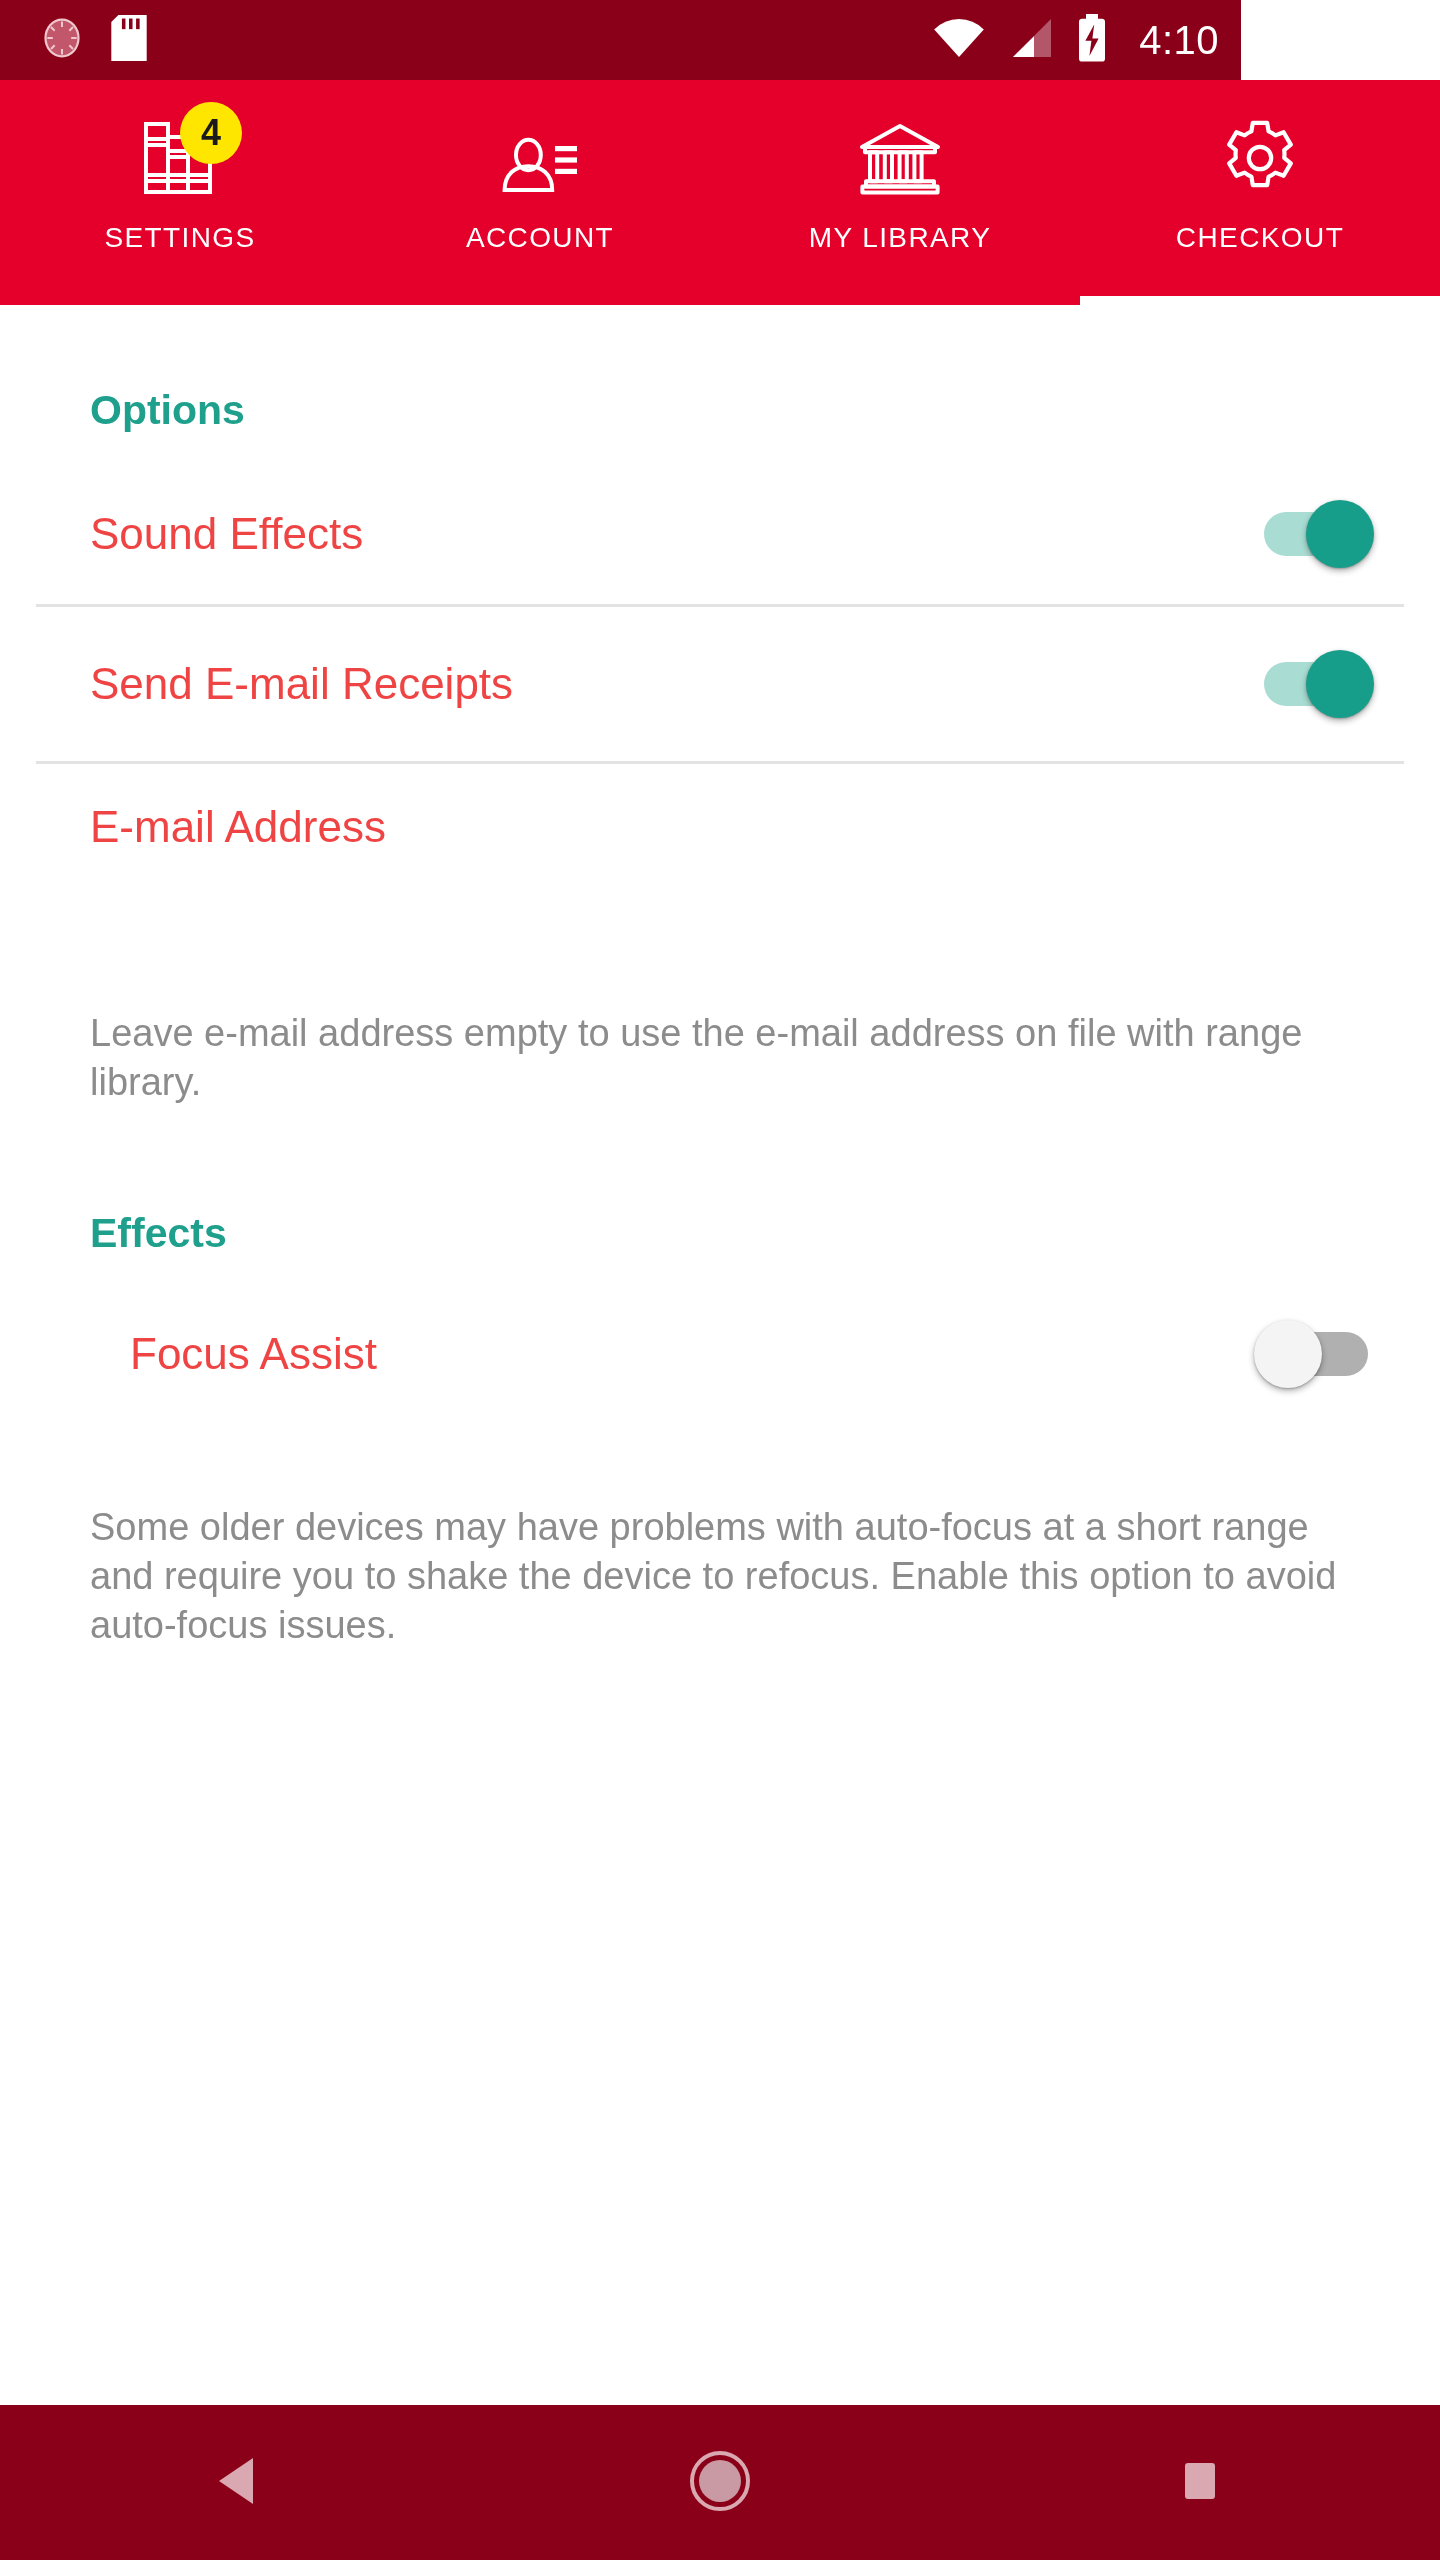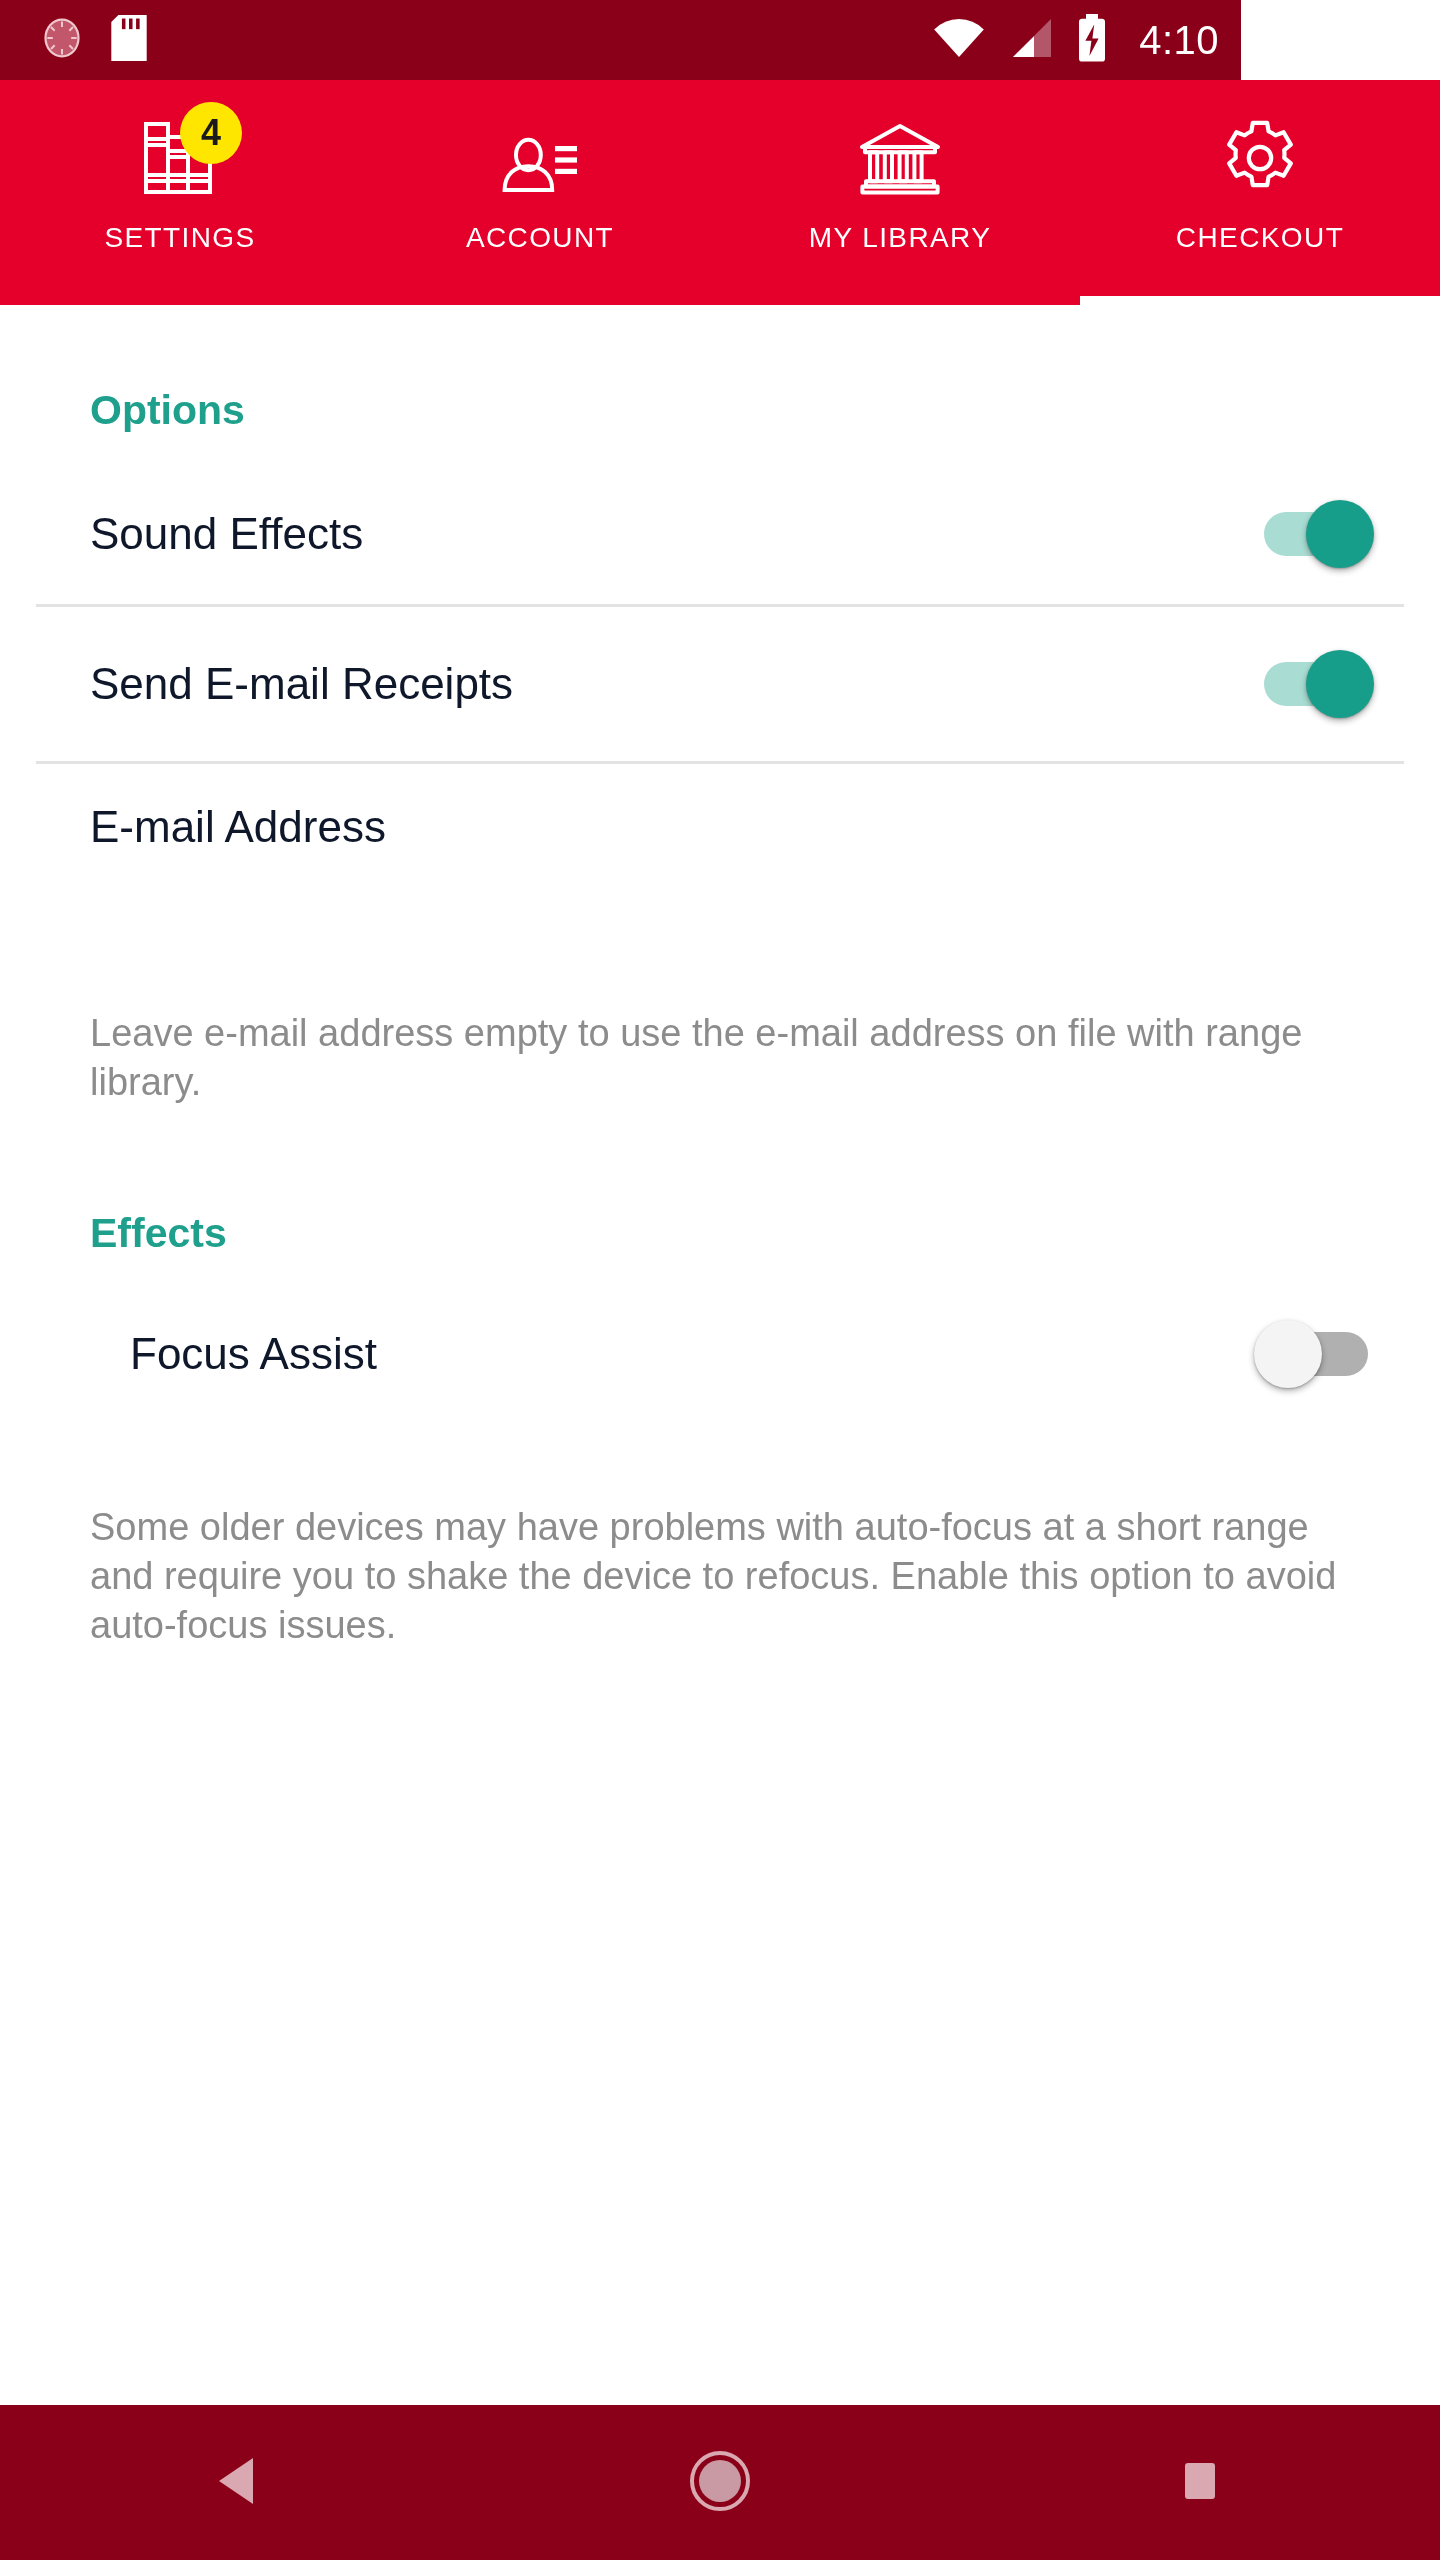--- a/index.html
+++ b/index.html
@@ -64,21 +64,21 @@
     background:#ffffff;
   }
   .section-header{
     color:#1fa08c; font-size:41px; font-weight:bold;
     padding-left:90px;
   }
   .row{
     display:flex; align-items:center; justify-content:space-between;
     padding:0 66px 0 90px;
   }
-  .row-title{ color:#0f172a; font-size:44px; }
+  .row-title{ color:#ef4444; font-size:44px; }
   .divider{
     height:3px; background:#e3e3e3; margin:0 36px;
   }
   .helper{
     color:#8c8c8c; font-size:38px; line-height:1.28;
     padding:0 66px 0 90px;
   }
   .email-input{
     padding:0 66px 0 90px; height:110px;
     display:flex; align-items:center;

